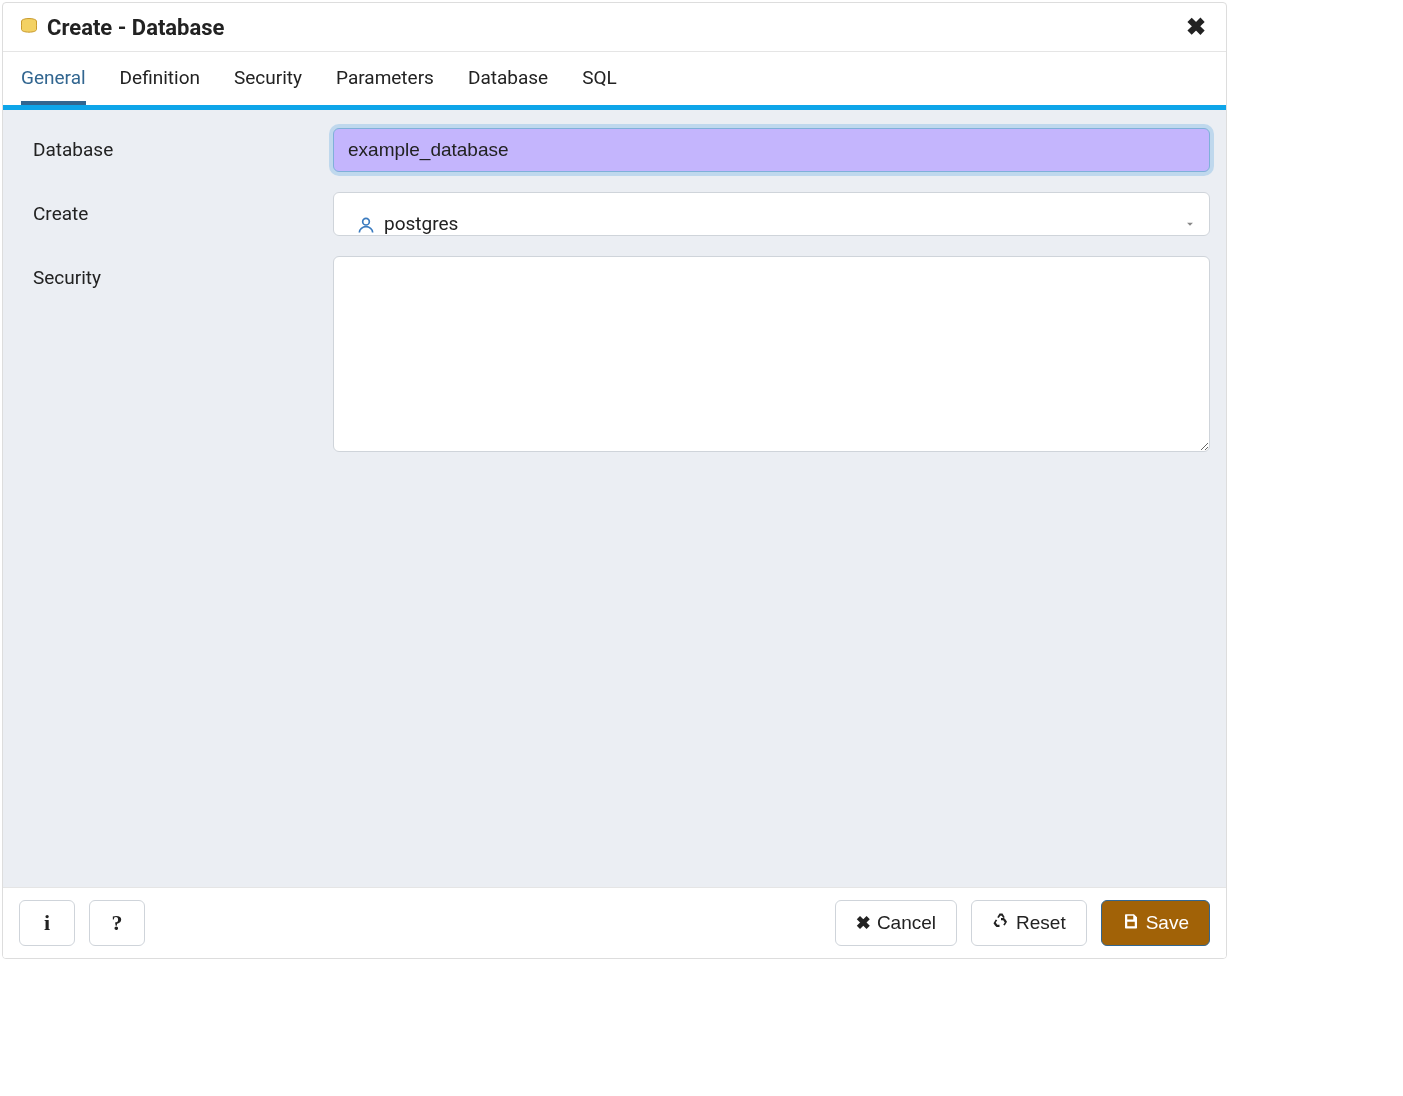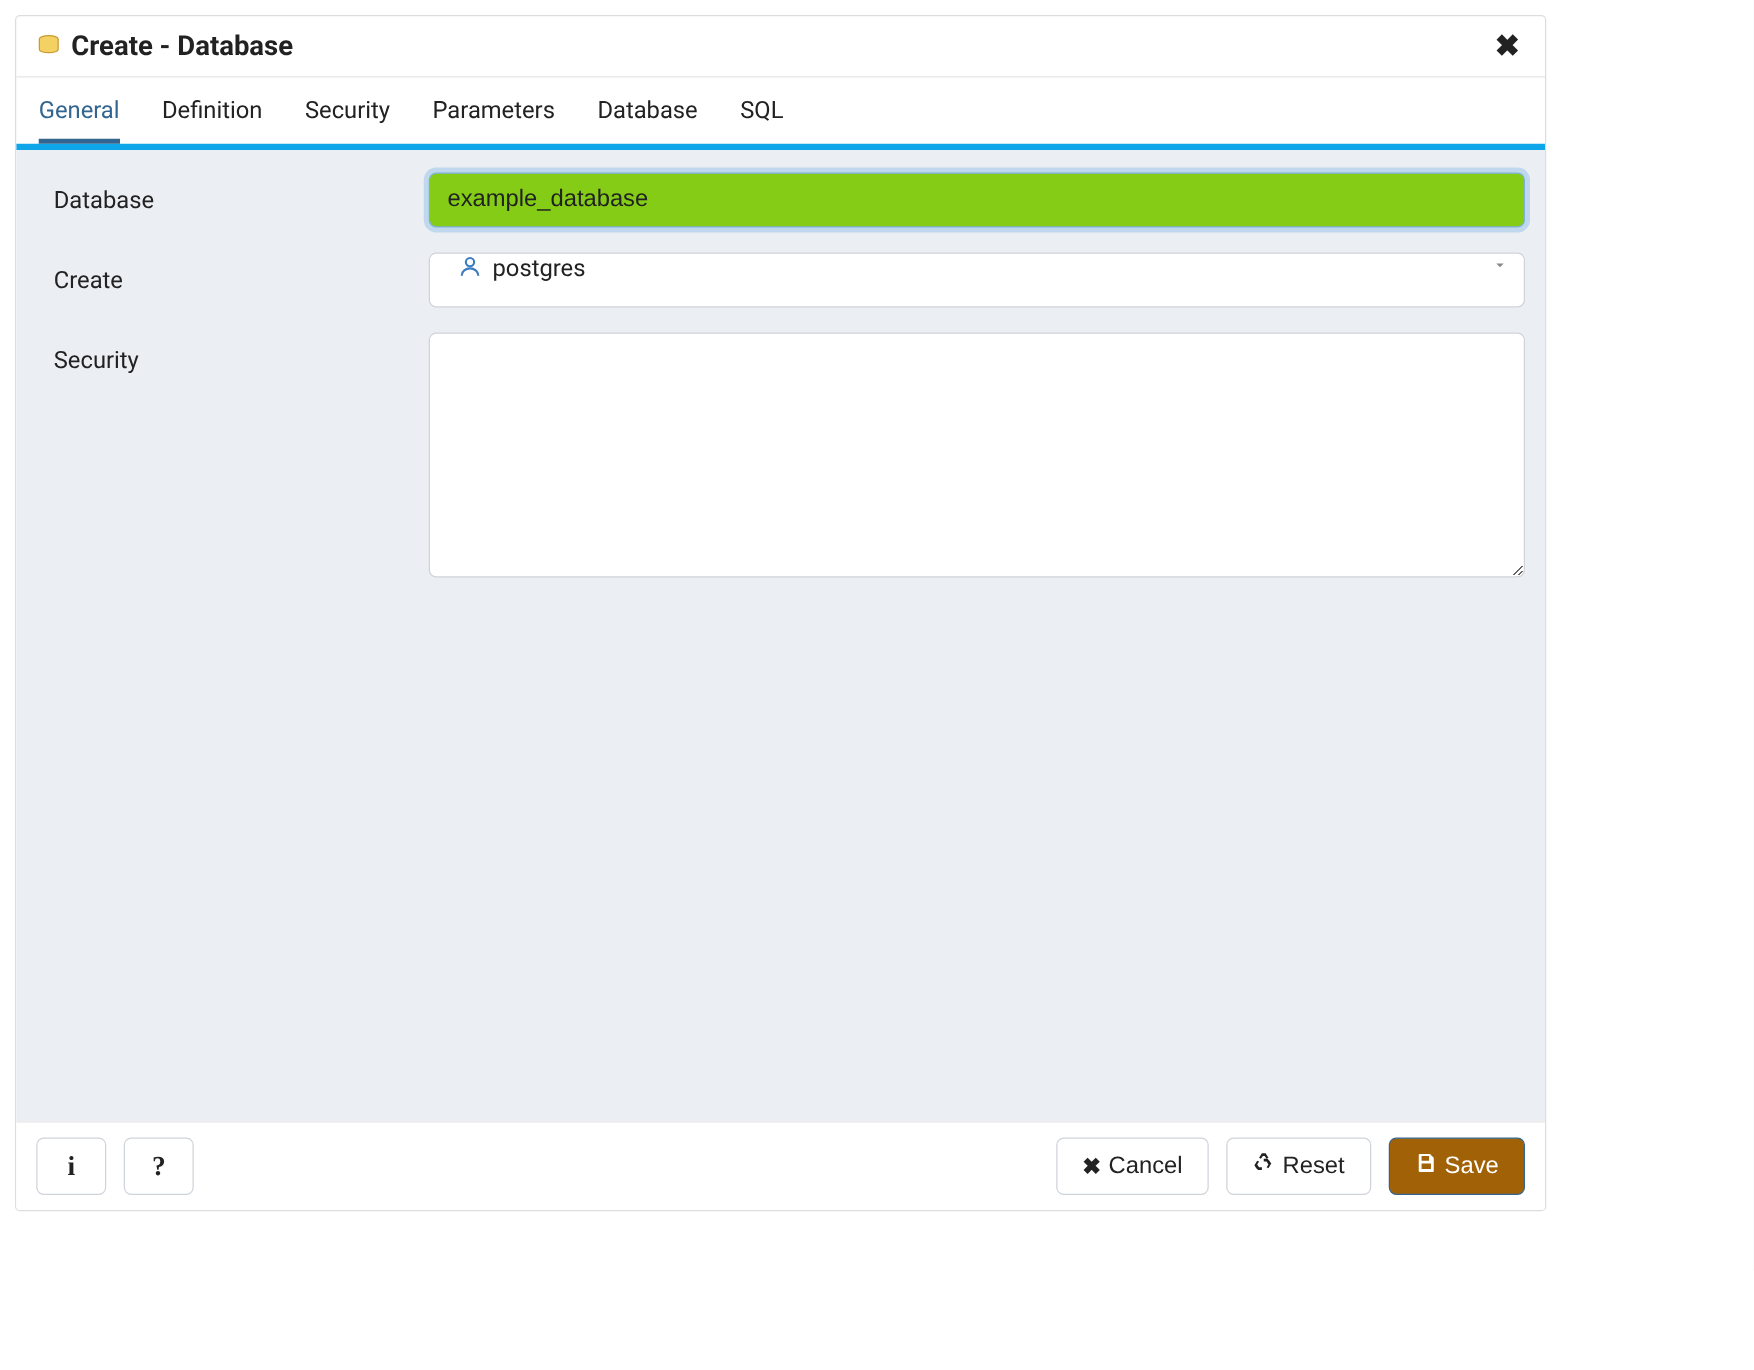--- a/index.html
+++ b/index.html
@@ -6,21 +6,21 @@
   html, body { width: 100%; height: 100%; }
   body {
     font-family: "Segoe UI", Roboto, "Helvetica Neue", Arial, sans-serif;
     font-size: 18px;
     color: #222;
     background: #fff;
   }
   .dialog {
     width: 1225px;
     height: 957px;
-    margin: 12px;
+    margin: 2px;
     border: 1px solid #ddd;
     border-radius: 4px;
     display: flex;
     flex-direction: column;
     overflow: hidden;
   }
   
   .dlg-header {
     display: flex;
     align-items: center;
@@ -78,37 +78,37 @@
     color: #222;
     padding-top: 10px;
   }
   .form-control-wrap { flex: 1; padding-right: 6px; }
   .text-input {
     width: 100%;
     height: 44px;
     padding: 8px 14px;
     font-size: 19px;
     color: #222;
-    background: #84cc16;
+    background: #c4b5fd;
     border: 1px solid #cfd4da;
     border-radius: 6px;
   }
   .text-input.focused {
     border-color: #7fb0d9;
     box-shadow: 0 0 0 4px #bfd8ed;
     outline: none;
   }
   .select-box {
     width: 100%;
     height: 44px;
     background: #fff;
     border: 1px solid #cfd4da;
     border-radius: 6px;
     display: flex;
-    align-items: flex-start;
+    align-items: flex-end;
     padding: 0 12px 0 22px;
     cursor: pointer;
     position: relative;
   }
   .select-box .user-icon { width: 20px; height: 20px; margin-right: 8px; display: inline-flex; }
   .select-box .user-icon svg { width: 20px; height: 20px; }
   .select-value { flex: 1; font-size: 19px; color: #222; }
   .select-caret { color: #888; }
   .select-caret svg { width: 14px; height: 14px; }
   .textarea {

